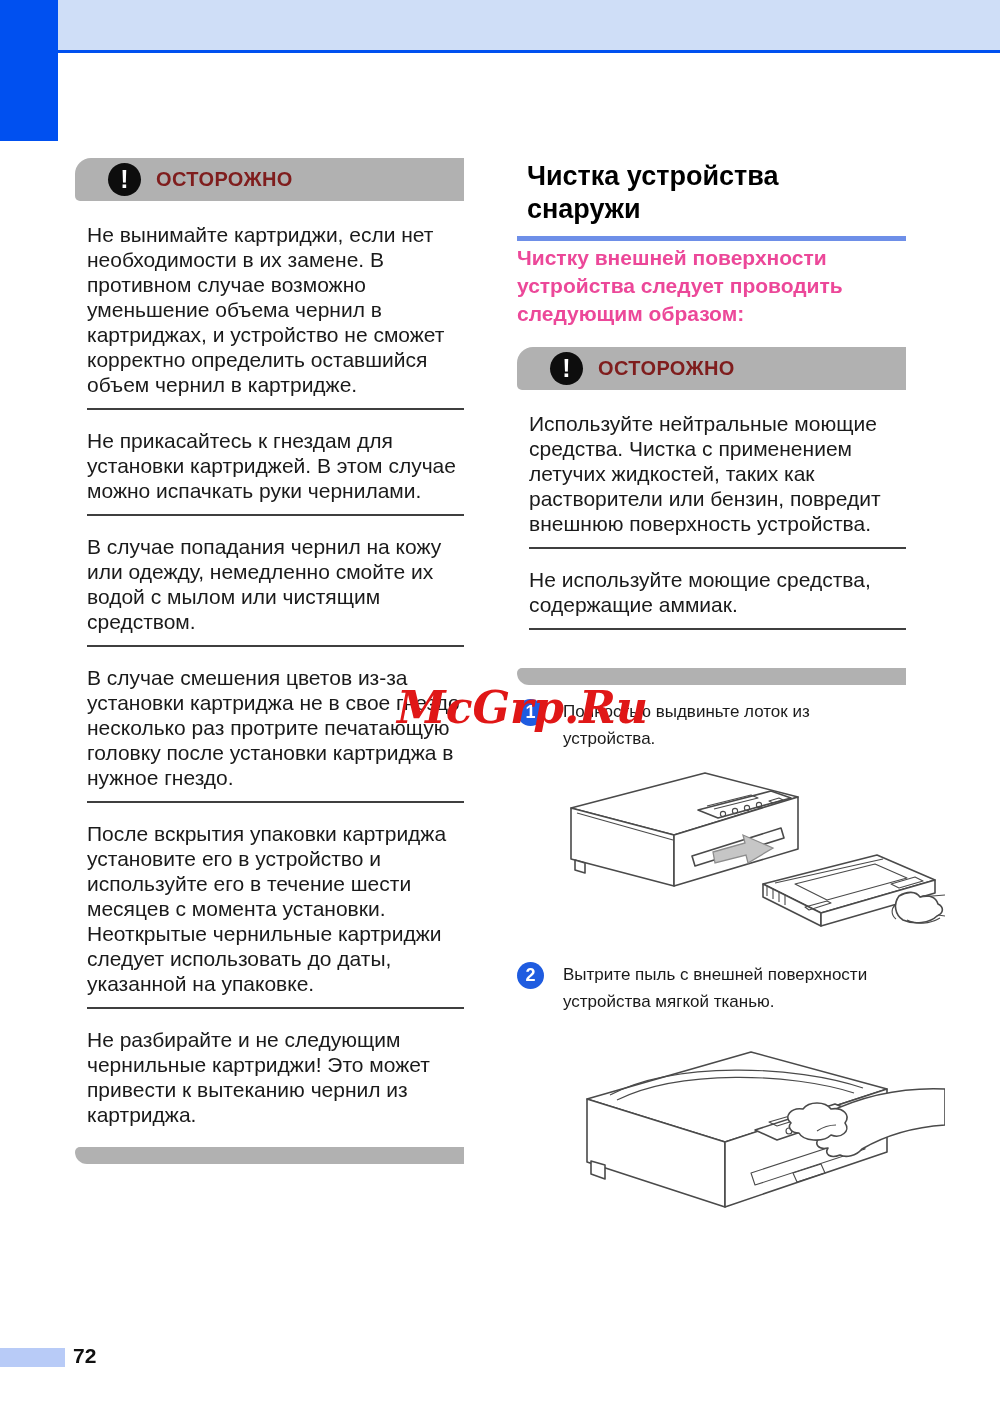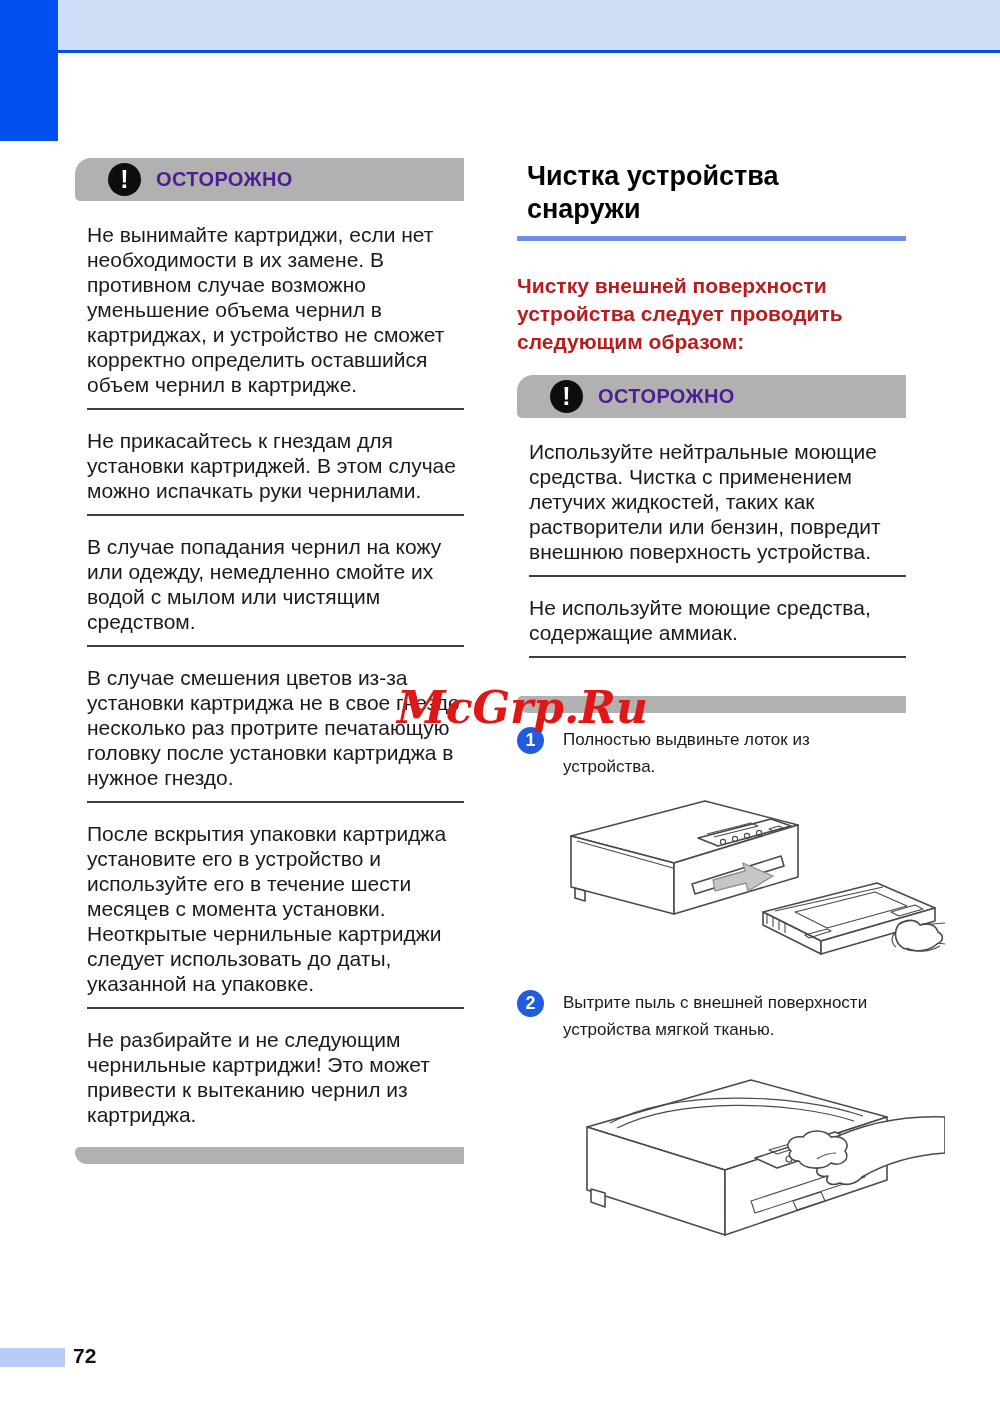--- a/index.html
+++ b/index.html
@@ -19,31 +19,31 @@
   .col-left  { left:75px;  top:158px; }
   .col-right { left:517px; top:150px; }
 
   
   .warnbox { width:100%; }
   .warn-header { display:flex; align-items:center; height:43px; background:#b1b1b1;
                  border-radius:16px 0 0 5px; padding-left:33px; box-sizing:border-box; }
   .warn-icon { width:33px; height:33px; border-radius:50%; background:#0d0d0d; color:#fff;
                font-weight:bold; font-size:25px; line-height:33px; text-align:center;
                flex:0 0 33px; }
-  .warn-label { margin-left:15px; font-weight:bold; font-size:20px; color:#4c1d95;
+  .warn-label { margin-left:15px; font-weight:bold; font-size:20px; color:#7f1d1d;
                 letter-spacing:0.4px; }
   .warn-body { padding:21px 0 10px 12px; }
   .warn-body p { margin:0; font-size:21px; line-height:25px; color:#1a1a1a; }
   .sep { border-top:2px solid #3f3f3f; margin:11px 0 18px 0; }
   .warn-footer { height:17px; background:#b1b1b1; border-radius:5px 0 0 12px; margin-top:10px; }
 
   
   .main-heading { font-size:27px; font-weight:bold; line-height:33px; margin:10px; color:#000; }
   .heading-rule { height:5px; background:#6e8fe8; margin-top:6px; }
-  .intro { font-size:21px; font-weight:bold; line-height:28px; margin:31px 0 19px 0; color:#b91c1c; }
+  .intro { font-size:21px; font-weight:bold; line-height:28px; margin:3px 0 19px 0; color:#ec4899; }
 
   .step { display:flex; margin:13px 0 6px 0; }
   .step-badge { width:27px; height:27px; border-radius:50%; background:#1f5ce0; color:#fff;
                 font-size:18px; font-weight:bold; line-height:27px; text-align:center;
                 flex:0 0 27px; margin-top:1px; }
   .step-text { margin-left:19px; font-size:17px; line-height:27px; color:#1a1a1a; width:335px; }
 
   .illus { margin:12px 0 10px 38px; }
 
   

